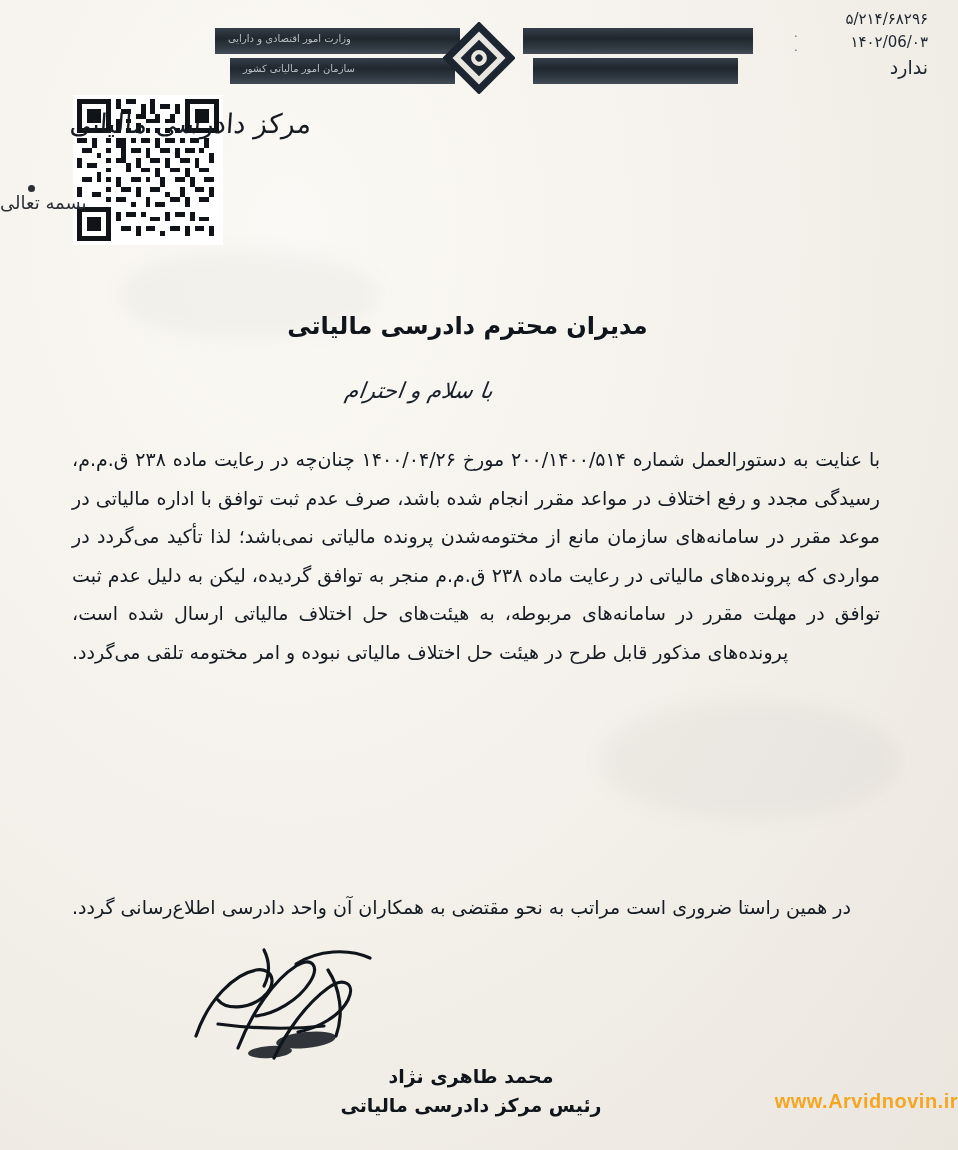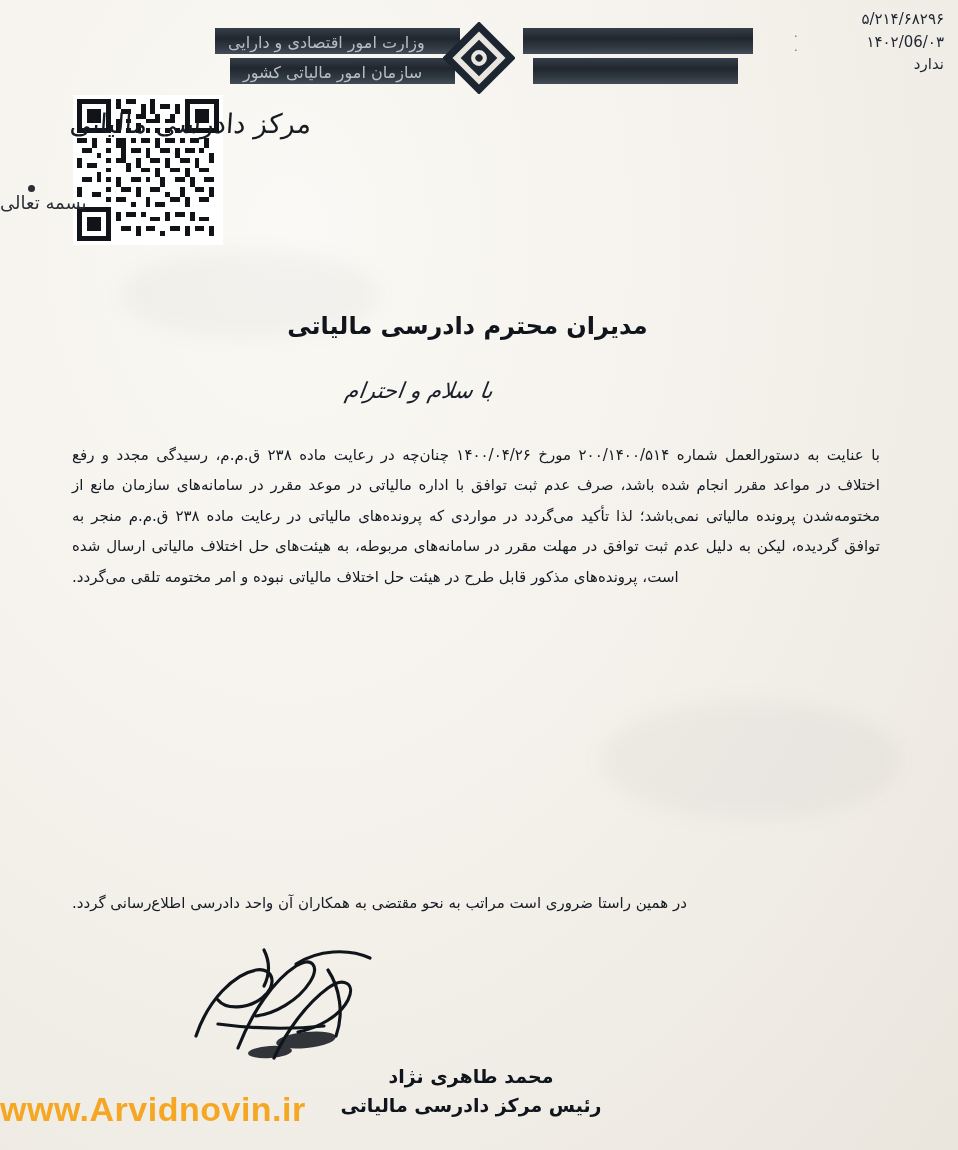--- a/index.html
+++ b/index.html
@@ -10,27 +10,27 @@
     overflow:hidden;
     position:relative;
   }
   .page{
     position:absolute;inset:0;
     background:
       radial-gradient(ellipse at 30% 20%, #fbf9f5 0%, #f3f0ea 55%, #eae6de 100%);
   }
   
   .hdr-left{
-    position:absolute;top:8px;right:14px;
+    position:absolute;top:8px;right:30px;
     text-align:right;direction:rtl;
     font-size:15px;color:#1d2530;line-height:1.5;
     font-family:"DejaVu Sans",sans-serif;
   }
   .hdr-left div{white-space:nowrap;}
-  .hdr-left .lbl{font-size:15px;}
+  .hdr-left .lbl{font-size:19px;}
   .hdr-dots{
     position:absolute;top:30px;right:160px;
     font-size:13px;color:#3a3a3a;line-height:1.1;
   }
   
   .qr{
     position:absolute;top:95px;right:735px;
     width:150px;height:150px;
     background:#fff;
     padding:4px;
@@ -41,21 +41,21 @@
   .strip{
     position:absolute;
     background:linear-gradient(180deg,#2b3440 0%,#151c24 40%,#26303a 75%,#3a444f 100%);
     opacity:.95;
   }
   .strip.s1{top:28px;right:205px;width:230px;height:26px;}
   .strip.s2{top:58px;right:220px;width:205px;height:26px;}
   .strip.s3{top:28px;left:215px;width:245px;height:26px;}
   .strip.s4{top:58px;left:230px;width:225px;height:26px;}
   .strip-txt{
-    position:absolute;color:#cfd6dd;font-size:16px;white-space:nowrap;
+    position:absolute;color:#cfd6dd;font-size:10px;white-space:nowrap;
     letter-spacing:.5px;opacity:.85;
   }
   .emblem{
     position:absolute;top:22px;left:50%;transform:translateX(-50%) rotate(0deg);
     width:72px;height:72px;
   }
   .org-title{
     position:absolute;top:108px;left:0;right:0;
     text-align:left;direction:rtl;
     padding-left:70px;
@@ -88,42 +88,42 @@
     padding-right:120px;
     font-size:22px;color:#19202a;
     font-style:italic;
     transform:skewX(-8deg);
   }
   .para{
     position:absolute;
     right:78px;left:72px;
     direction:rtl;text-align:justify;
     text-align-last:left;
-    font-size:15px;line-height:2.03;
+    font-size:19px;line-height:2.03;
     color:#151b23;
     font-family:"DejaVu Sans",sans-serif;
   }
   .para.p1{top:440px;}
   .para.p2{top:888px;}
   
   .sig-ink{
     position:absolute;top:940px;right:560px;
     width:220px;height:130px;
   }
   .sig-name{
     position:absolute;top:1062px;right:0;left:0;
     text-align:center;padding-right:16px;
     font-size:19px;font-weight:bold;color:#10151c;
     line-height:1.55;
   }
   .sig-name .l2{display:block;}
   .watermark{
     position:absolute;top:1090px;left:0;right:0;
-    text-align:left;
-    font-size:34px;font-weight:bold;color:#f5a623;
+    text-align:right;
+    font-size:20px;font-weight:bold;color:#f5a623;
     font-family:"Liberation Sans",sans-serif;
     letter-spacing:.5px;
   }
   .smudge{
     position:absolute;border-radius:50%;
     background:rgba(90,90,90,.045);filter:blur(9px);
   }
 </style>
 </head>
 <body>

